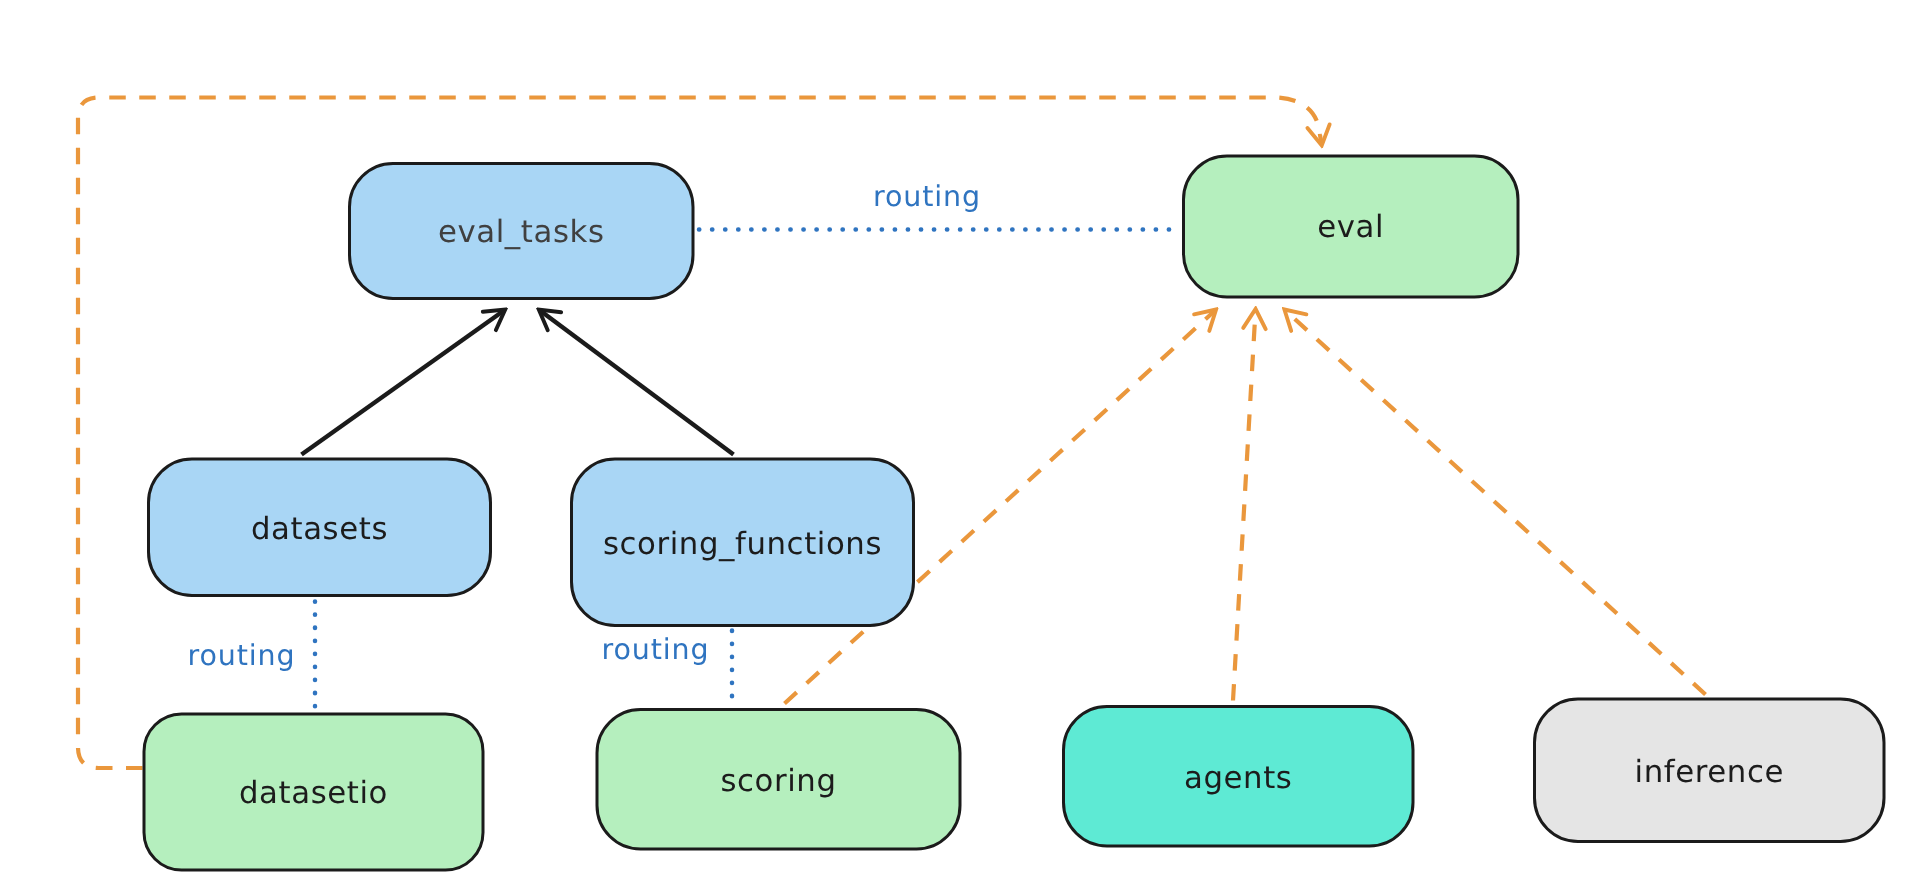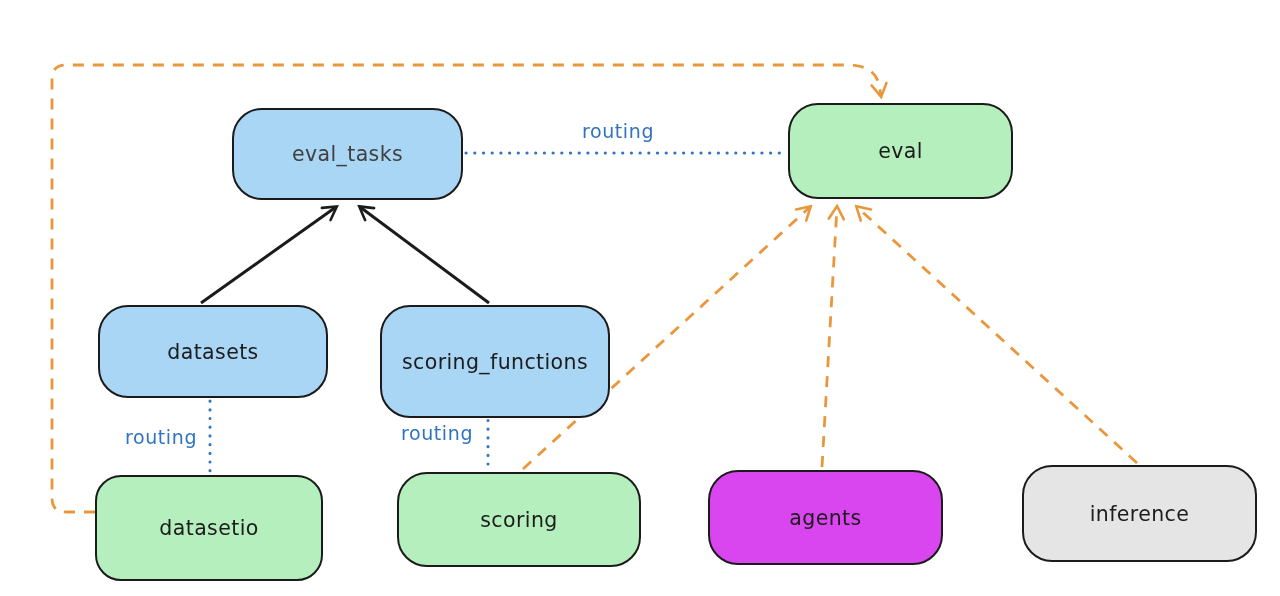--- a/index.html
+++ b/index.html
@@ -68,21 +68,21 @@
     </div>
     <div class="node" style="left: 380px; top: 305px; width: 230px; height: 113px; background: rgb(169, 214, 245); border-color: rgb(27, 27, 27); color: rgb(28, 28, 28);">
       <span>scoring_functions</span>
     </div>
     <div class="node" style="left: 95px; top: 475px; width: 228px; height: 106px; background: rgb(181, 239, 190); border-color: rgb(27, 27, 27); color: rgb(28, 28, 28); border-radius: 26px;">
       <span>datasetio</span>
     </div>
     <div class="node" style="left: 385px; top: 472px; width: 244px; height: 95px; background: rgb(181, 239, 190); border-color: rgb(27, 27, 27); color: rgb(28, 28, 28); margin-left: 12px;">
       <span>scoring</span>
     </div>
-    <div class="node" style="left: 708px; top: 470px; width: 235px; height: 95px; background: #d946ef; border-color: rgb(27, 27, 27); color: rgb(28, 28, 28);">
+    <div class="node" style="left: 708px; top: 470px; width: 235px; height: 95px; background: #5eead4; border-color: rgb(27, 27, 27); color: rgb(28, 28, 28);">
       <span>agents</span>
     </div>
     <div class="node" style="left: 1022px; top: 465px; width: 235px; height: 97px; background: #e5e5e5; border-color: rgb(27, 27, 27); color: rgb(28, 28, 28);">
       <span>inference</span>
     </div>
     <div class="edge-label" style="left: 618px; top: 131px; color: rgb(47, 116, 192);">routing</div>
     <div class="edge-label" style="left: 161px; top: 437px; color: rgb(47, 116, 192);">routing</div>
     <div class="edge-label" style="left: 437px; top: 433px; color: rgb(47, 116, 192);">routing</div>
   </div>
 

